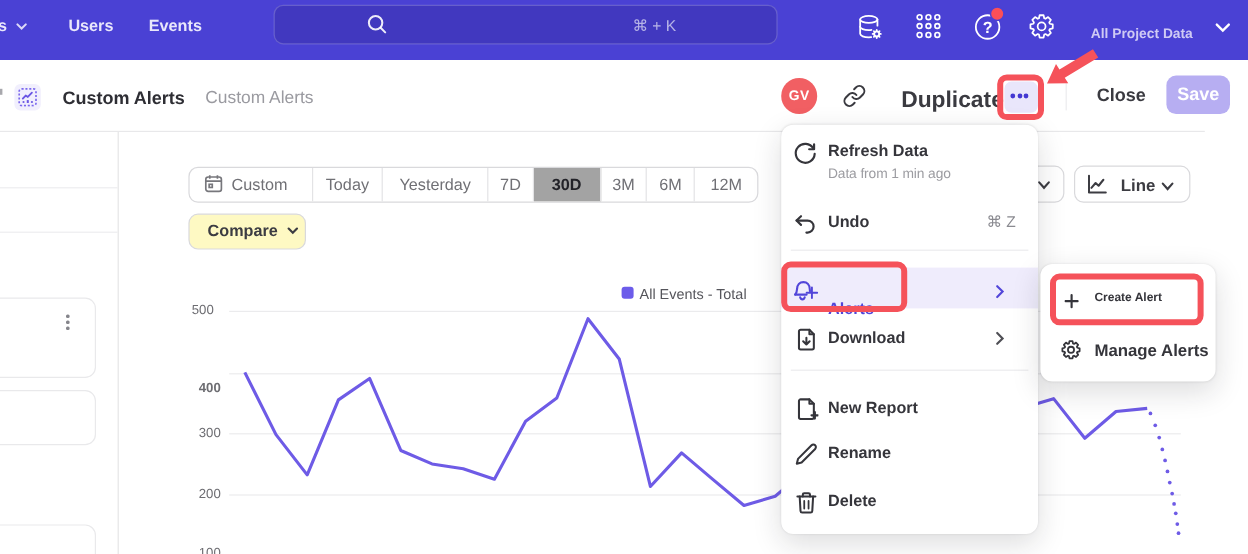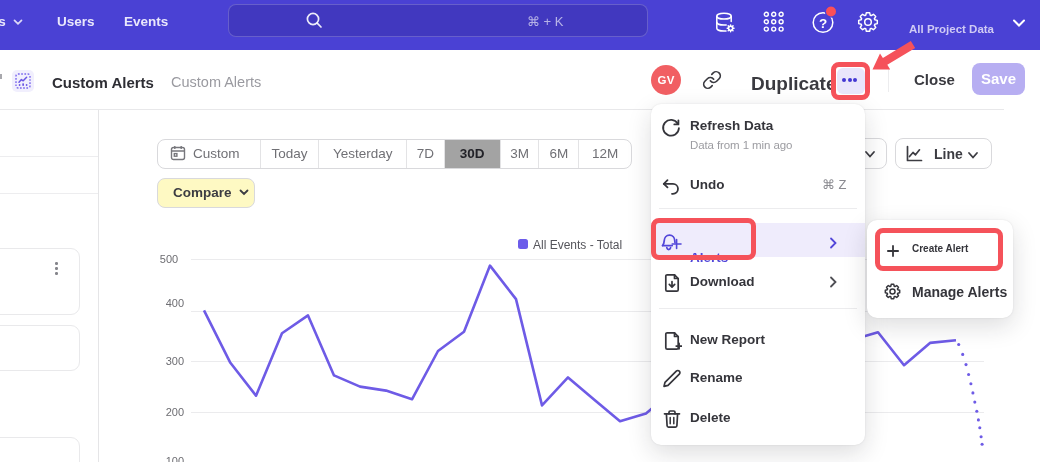--- a/index.html
+++ b/index.html
@@ -166,21 +166,21 @@
 
   <div style="position:absolute; left:517.5px; top:238.5px; width:10px; height:10px; border-radius:2.5px; background:#6c5cea;"></div>
   <div style="position:absolute; left:533px; top:237.5px; font-size:12px; color:#55555b;">All Events - Total</div>
 
   <div class="gline" style="top:259px;"></div>
   <div class="gline" style="top:311px;"></div>
   <div class="gline" style="top:361px;"></div>
   <div class="gline" style="top:412px;"></div>
 
   <div class="glabel" style="left:154px; top:253px;text-align:center;">500</div>
-  <div class="glabel" style="left:154px; top:297px;">400</div>
+  <div class="glabel" style="left:154px; top:318px;font-weight:bold;">400</div>
   <div class="glabel" style="left:154px; top:355px;">300</div>
   <div class="glabel" style="left:154px; top:406px;">200</div>
   <div class="glabel" style="left:154px; top:455px;">100</div>
 
   <svg style="left:190px; top:240px;" width="800" height="222" viewBox="0 0 800 222">
     <polyline fill="none" stroke="#6e5be6" stroke-width="2.6" stroke-linejoin="round" points="
       14,70.3 40,122.2 66,155.7 92,93.2 118,75.4 144,135.4 170,146.6 196,150.6 222,159.3
       248,111.0 274,91.7 300,25.6 326,59.1 352,165.4 378,137.4 404,159.5 430,181.2 456,173.5
       482,151.6 508,121.2 534,105.9 560,116.1 586,98.3 612,93.2 638,105.9 664,99.3
       688,92.2 714,125.2 740,102.9 766,100.3"></polyline>

